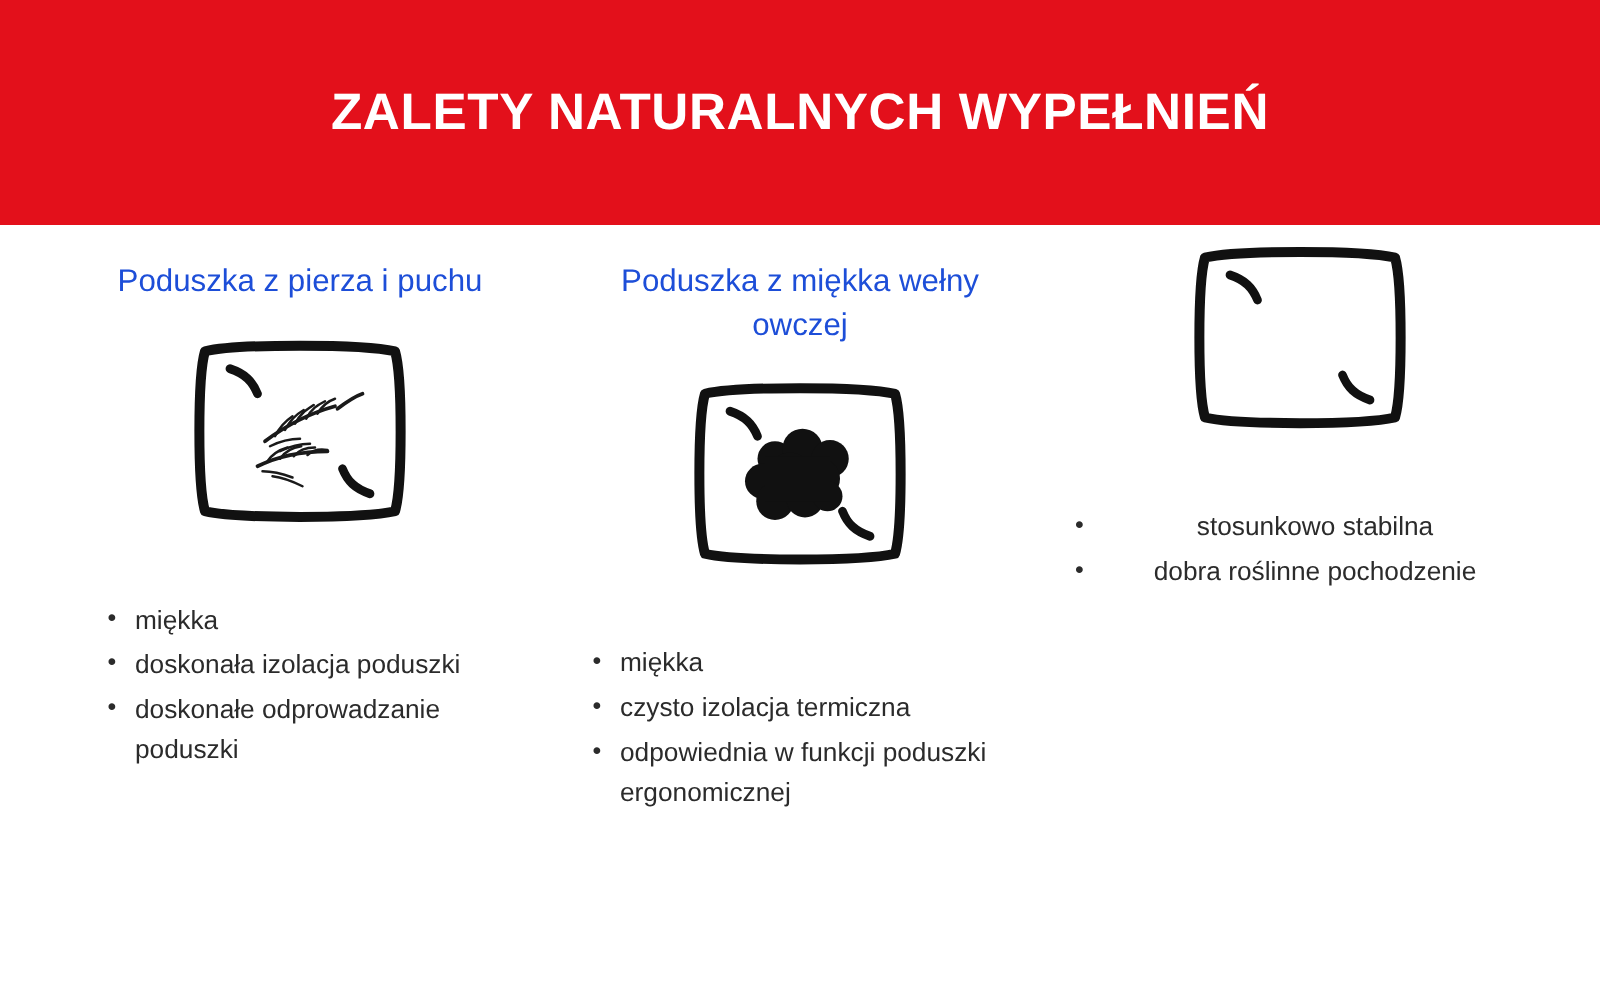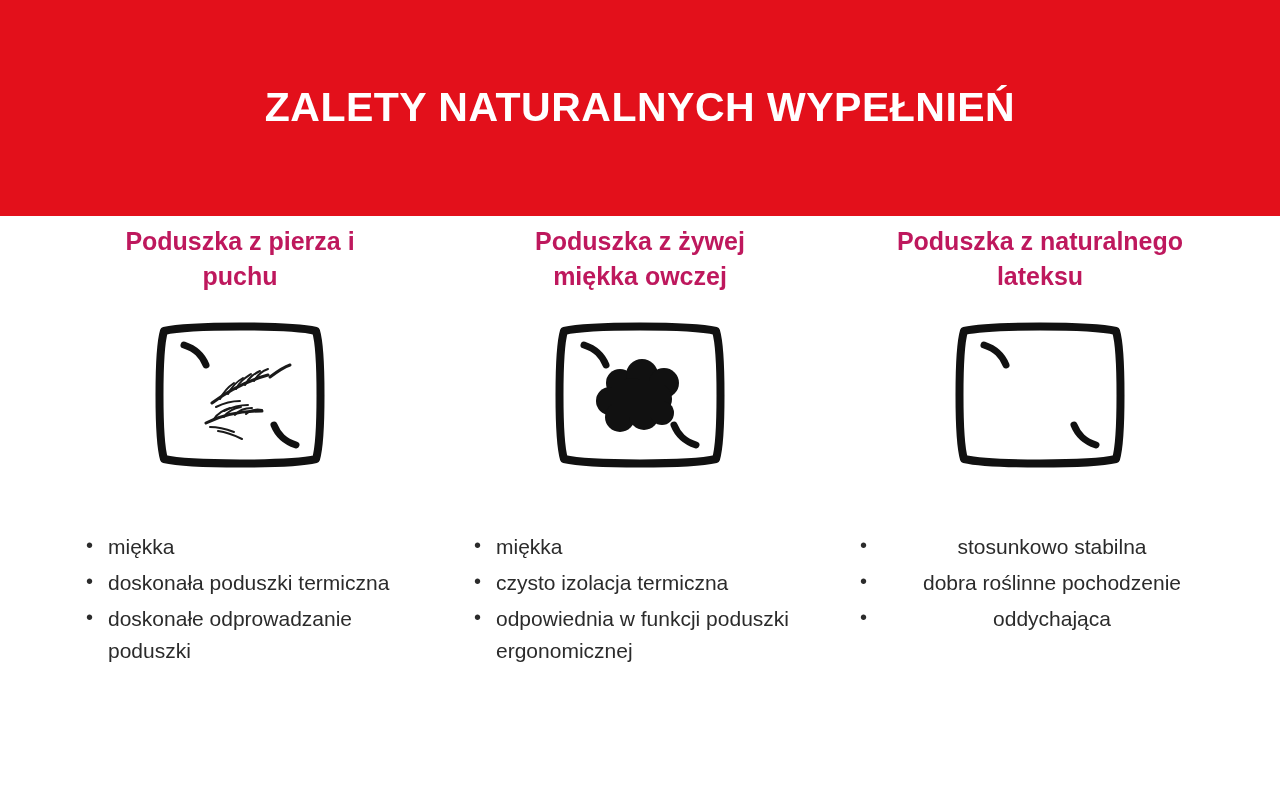--- a/index.html
+++ b/index.html
@@ -21,21 +21,21 @@
     height: 800px;
     background: #ffffff;
   }
 
   
   .banner {
     position: absolute;
     left: 0;
     top: 0;
     width: 1280px;
-    height: 216px;
+    height: 180px;
     background: #e3101b;
     display: flex;
     flex-direction: column;
     align-items: center;
     justify-content: center;
     box-sizing: border-box;
     padding: 0 60px;
   }
   .banner-line {
     color: #ffffff;
@@ -61,26 +61,26 @@
   .column {
     flex: 1 1 0;
     display: flex;
     flex-direction: column;
     align-items: center;
     box-sizing: border-box;
     padding: 0 18px;
   }
 
   .col-title {
-    margin-top: 56px;
+    margin-top: 40px;
     font-size: 25px;
-    font-weight: bold;
+    font-weight: normal;
     line-height: 1.38;
     text-align: center;
-    color: #be185d;
+    color: #1d4ed8;
     max-width: 300px;
   }
 
   .pillow-wrap {
     margin-top: 22px;
     height: 160px;
     display: flex;
     align-items: center;
     justify-content: center;
   }
@@ -148,27 +148,27 @@
             <path d="M85 96 C89 91 95 89 102 89" stroke-width="2"></path>
             <path d="M96 95 C100 91 106 90 112 91" stroke-width="2"></path>
             <path d="M60 108 C68 108 76 110 84 113" stroke-width="2"></path>
             <path d="M68 112 C76 113 84 116 92 120" stroke-width="2"></path>
           </g>
           <path d="M120 58 C128 52 134 48 140 46" fill="none" stroke="#1a1a1a" stroke-width="3" stroke-linecap="round"></path>
         </svg>
       </div>
       <ul class="bullets">
         <li>miękka</li>
-        <li>doskonała poduszki termiczna</li>
+        <li>doskonała izolacja poduszki</li>
         <li>doskonałe odprowadzanie poduszki</li>
       </ul>
     </div>
 
     <div class="column col-2">
-      <div class="col-title">Poduszka z żywej miękka owczej</div>
+      <div class="col-title">Poduszka z miękka wełny owczej</div>
       <div class="pillow-wrap">
         <svg width="180" height="152" viewBox="0 0 180 152" xmlns="http://www.w3.org/2000/svg">
           <path d="M14 12 C8 32 8 120 14 140 C40 146 140 146 166 140 C172 120 172 32 166 12 C140 6 40 6 14 12 Z" fill="#ffffff" stroke="#111111" stroke-width="8" stroke-linejoin="round"></path>
           <path d="M34 26 C46 30 52 36 56 46" fill="none" stroke="#111111" stroke-width="7" stroke-linecap="round"></path>
           <path d="M146 126 C134 122 128 116 124 106" fill="none" stroke="#111111" stroke-width="7" stroke-linecap="round"></path>
           <g fill="#111111">
             <circle cx="70" cy="64" r="14"></circle>
             <circle cx="92" cy="56" r="16"></circle>
             <circle cx="114" cy="64" r="15"></circle>
             <circle cx="60" cy="82" r="14"></circle>
@@ -182,29 +182,27 @@
         </svg>
       </div>
       <ul class="bullets">
         <li>miękka</li>
         <li>czysto izolacja termiczna</li>
         <li>odpowiednia w funkcji poduszki ergonomicznej</li>
       </ul>
     </div>
 
     <div class="column col-3">
-      <div class="col-title">Poduszka z naturalnego lateksu</div>
       <div class="pillow-wrap">
         <svg width="180" height="152" viewBox="0 0 180 152" xmlns="http://www.w3.org/2000/svg">
           <path d="M14 12 C8 32 8 120 14 140 C40 146 140 146 166 140 C172 120 172 32 166 12 C140 6 40 6 14 12 Z" fill="#ffffff" stroke="#111111" stroke-width="8" stroke-linejoin="round"></path>
           <path d="M34 26 C46 30 52 36 56 46" fill="none" stroke="#111111" stroke-width="7" stroke-linecap="round"></path>
           <path d="M146 126 C134 122 128 116 124 106" fill="none" stroke="#111111" stroke-width="7" stroke-linecap="round"></path>
         </svg>
       </div>
       <ul class="bullets">
         <li>stosunkowo stabilna</li>
         <li>dobra roślinne pochodzenie</li>
-        <li>oddychająca</li>
       </ul>
     </div>
 
   </div>
 </div>
 
 </body></html>

